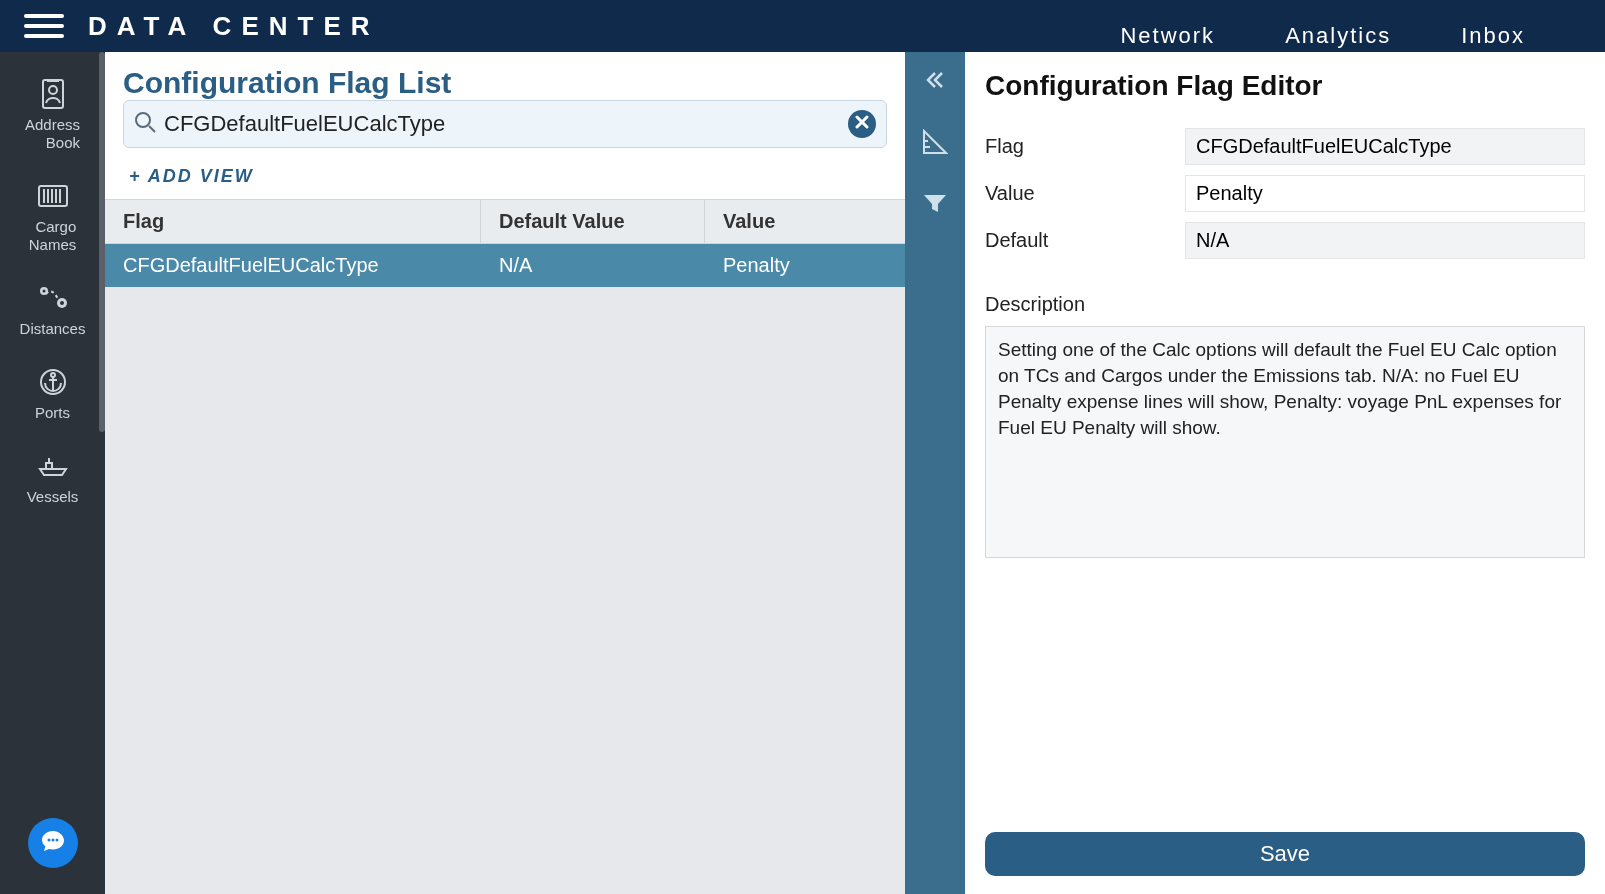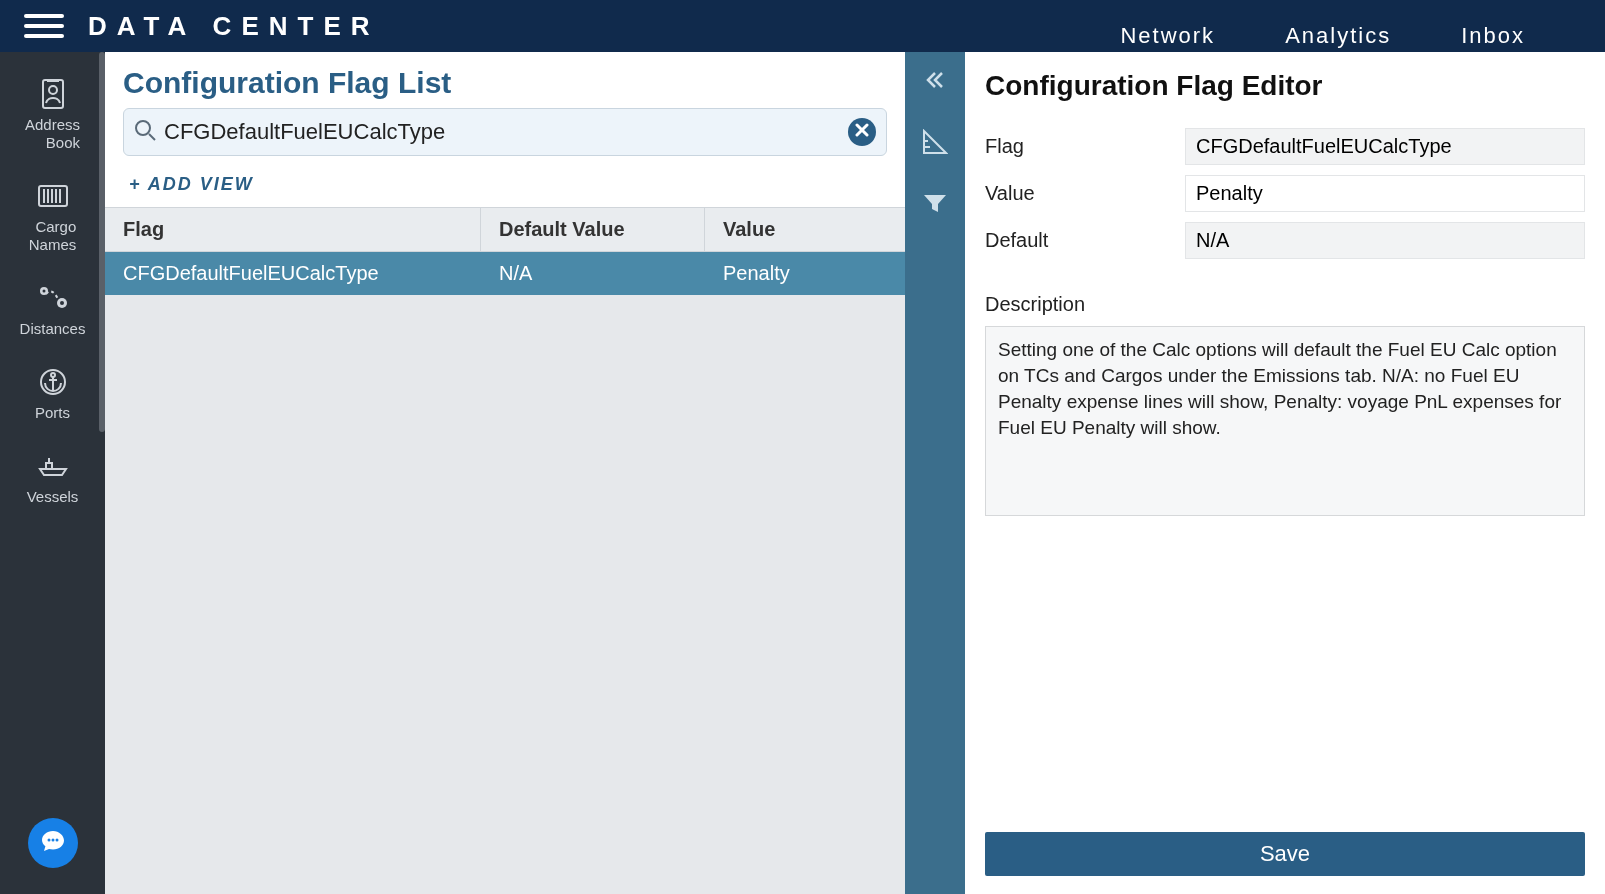--- a/index.html
+++ b/index.html
@@ -56,21 +56,21 @@
     flex: 1; display: flex; min-width: 0;
   }
   .list-panel {
     flex: 1; display: flex; flex-direction: column; background: #fff; border-right: none;
   }
   .list-header {
     padding: 14px 18px 0 18px;
     background:#fff;
   }
   .list-title {
-    color: #2a5e85; font-size: 30px; font-weight: 800; margin-bottom: 8px;
+    color: #2a5e85; font-size: 30px; font-weight: 800; 
   }
   .search-wrap {
     display: flex; align-items: center; border: 1px solid #c9d5df; border-radius: 6px; background: #edf4fa;
     padding: 4px 10px; height: 48px; gap: 8px;
   }
   .search-input {
     flex: 1; border: none; outline: none; background: transparent; font-size: 22px; color: #222;
   }
   .search-clear {
     width: 28px; height: 28px; border-radius: 50%; background: #2a5e85; color: #fff; display: flex; align-items:center; justify-content:center; font-weight:700; cursor:pointer;
@@ -109,25 +109,25 @@
   }
   .editor-title { font-size: 28px; font-weight: 900; color:#111; margin-bottom: 26px; }
   .field-row { display:flex; align-items:center; margin-bottom: 10px; }
   .field-label { width: 200px; font-size: 20px; color:#222; }
   .field-value {
     flex:1; background:#f2f3f4; border:1px solid #e3e5e7; padding: 6px 10px; font-size:20px;
   }
   .desc-label { font-size:20px; margin: 24px 0 10px 0; color:#222; }
   .desc-box {
     border:1px solid #d6d8da; background:#f6f7f8; padding: 10px 12px; font-size:19px; color:#222; line-height: 26px;
-    height: 190px;
+    height: 232px;
   }
   .editor-spacer { flex:1; }
   .save-btn {
-    height: 44px; background:#2a5e85; color:#fff; font-size:22px; display:flex; align-items:center; justify-content:center; cursor:pointer; border-radius:2px;
+    height: 44px; background:#2a5e85; color:#fff; font-size:22px; display:flex; align-items:center; justify-content:center; cursor:pointer; border-radius:10px;
   }
 </style>
 </head>
 <body>
 
 <div class="top-nav">
   <div class="hamburger">
     <span></span>
       <span></span>
       <span></span>

